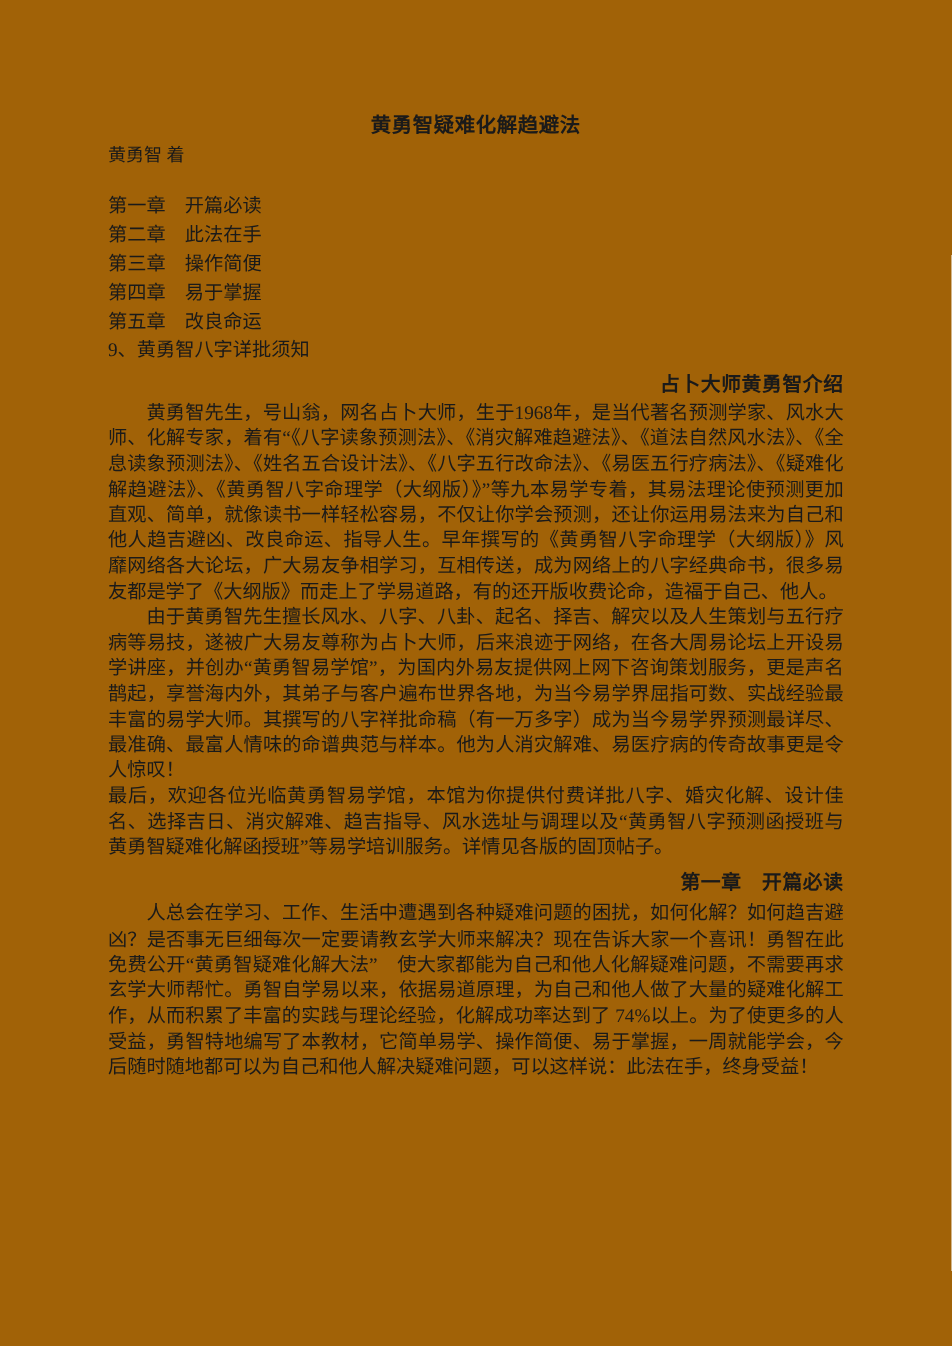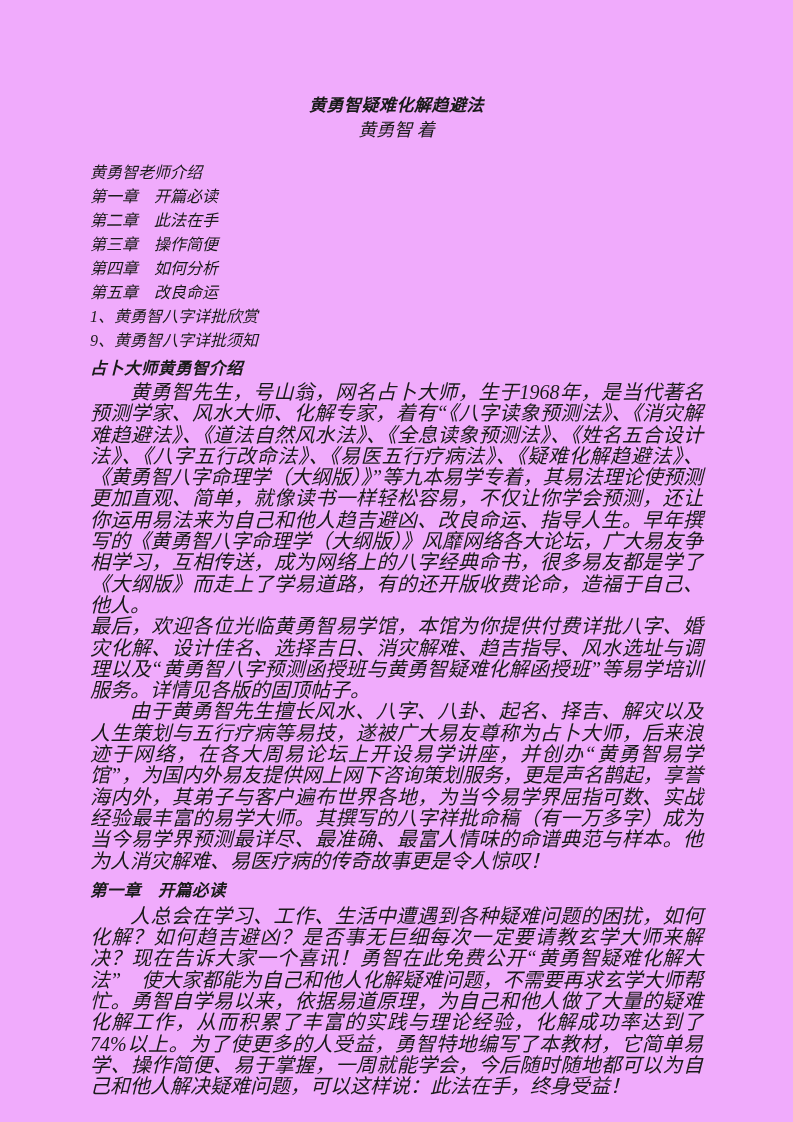--- a/index.html
+++ b/index.html
@@ -4,98 +4,95 @@
 <style>
   * { margin: 0; padding: 0; box-sizing: border-box; }
   html, body {
     width: 793px;
     background: #ffffff;
   }
   .page {
     position: relative;
     width: 793px;
     height: 1122px;
-    background: #f0abfc;
+    background: #a16207;
     color: #1a1a1a;
     padding: 95px 90px 0 90px;
     font-family: "Liberation Serif", "DejaVu Serif", serif;
     overflow: hidden;
-    font-style: italic;
   }
   .doc-title {
     text-align: center;
     font-family: "DejaVu Sans", "Liberation Sans", sans-serif;
     font-weight: bold;
     font-size: 17px;
     line-height: 21px;
     letter-spacing: 0.5px;
   }
   .doc-author {
-    text-align: center;
-    font-size: 18px;
+    text-align: left;
+    font-size: 15px;
     line-height: 24px;
     margin-top: 2px;
   }
   .toc {
     margin-top: 19px;
   }
   .toc-item {
     font-size: 16px;
     line-height: 24px;
   }
   .section-heading {
-    text-align: left;
+    text-align: right;
     font-family: "DejaVu Sans", "Liberation Sans", sans-serif;
     font-weight: bold;
     font-size: 16.5px;
     line-height: 21px;
     margin-top: 5px;
     margin-bottom: 3px;
     letter-spacing: 0.5px;
   }
   .section-heading.second {
     margin-top: 8px;
     margin-bottom: 5px;
   }
   .body-para {
-    font-size: 20px;
+    font-size: 16px;
     line-height: 21.3px;
     text-align: justify;
     text-justify: inter-character;
   }
   .body-para.indent {
     text-indent: 2em;
   }
 </style>
 </head>
 <body>
 
 <div class="page">
 
   <h1 class="doc-title">黄勇智疑难化解趋避法</h1>
 
   <div class="doc-author">黄勇智 着</div>
 
   <nav class="toc">
-    <div class="toc-item">黄勇智老师介绍</div>
     <div class="toc-item">第一章　开篇必读</div>
     <div class="toc-item">第二章　此法在手</div>
     <div class="toc-item">第三章　操作简便</div>
-    <div class="toc-item">第四章　如何分析</div>
+    <div class="toc-item">第四章　易于掌握</div>
     <div class="toc-item">第五章　改良命运</div>
-    <div class="toc-item">1、黄勇智八字详批欣赏</div>
     <div class="toc-item">9、黄勇智八字详批须知</div>
   </nav>
 
   <h2 class="section-heading">占卜大师黄勇智介绍</h2>
 
   <p class="body-para indent">黄勇智先生，号山翁，网名占卜大师，生于1968年，是当代著名预测学家、风水大师、化解专家，着有“《八字读象预测法》、《消灾解难趋避法》、《道法自然风水法》、《全息读象预测法》、《姓名五合设计法》、《八字五行改命法》、《易医五行疗病法》、《疑难化解趋避法》、《黄勇智八字命理学（大纲版）》”等九本易学专着，其易法理论使预测更加直观、简单，就像读书一样轻松容易，不仅让你学会预测，还让你运用易法来为自己和他人趋吉避凶、改良命运、指导人生。早年撰写的《黄勇智八字命理学（大纲版）》风靡网络各大论坛，广大易友争相学习，互相传送，成为网络上的八字经典命书，很多易友都是学了《大纲版》而走上了学易道路，有的还开版收费论命，造福于自己、他人。</p>
 
+  <p class="body-para indent">由于黄勇智先生擅长风水、八字、八卦、起名、择吉、解灾以及人生策划与五行疗病等易技，遂被广大易友尊称为占卜大师，后来浪迹于网络，在各大周易论坛上开设易学讲座，并创办“黄勇智易学馆”，为国内外易友提供网上网下咨询策划服务，更是声名鹊起，享誉海内外，其弟子与客户遍布世界各地，为当今易学界屈指可数、实战经验最丰富的易学大师。其撰写的八字祥批命稿（有一万多字）成为当今易学界预测最详尽、最准确、最富人情味的命谱典范与样本。他为人消灾解难、易医疗病的传奇故事更是令人惊叹！</p>
+
   <p class="body-para">最后，欢迎各位光临黄勇智易学馆，本馆为你提供付费详批八字、婚灾化解、设计佳名、选择吉日、消灾解难、趋吉指导、风水选址与调理以及“黄勇智八字预测函授班与黄勇智疑难化解函授班”等易学培训服务。详情见各版的固顶帖子。</p>
-
-  <p class="body-para indent">由于黄勇智先生擅长风水、八字、八卦、起名、择吉、解灾以及人生策划与五行疗病等易技，遂被广大易友尊称为占卜大师，后来浪迹于网络，在各大周易论坛上开设易学讲座，并创办“黄勇智易学馆”，为国内外易友提供网上网下咨询策划服务，更是声名鹊起，享誉海内外，其弟子与客户遍布世界各地，为当今易学界屈指可数、实战经验最丰富的易学大师。其撰写的八字祥批命稿（有一万多字）成为当今易学界预测最详尽、最准确、最富人情味的命谱典范与样本。他为人消灾解难、易医疗病的传奇故事更是令人惊叹！</p>
 
   <h2 class="section-heading second">第一章　开篇必读</h2>
 
   <p class="body-para indent">人总会在学习、工作、生活中遭遇到各种疑难问题的困扰，如何化解？如何趋吉避凶？是否事无巨细每次一定要请教玄学大师来解决？现在告诉大家一个喜讯！勇智在此免费公开“黄勇智疑难化解大法”　使大家都能为自己和他人化解疑难问题，不需要再求玄学大师帮忙。勇智自学易以来，依据易道原理，为自己和他人做了大量的疑难化解工作，从而积累了丰富的实践与理论经验，化解成功率达到了 74%以上。为了使更多的人受益，勇智特地编写了本教材，它简单易学、操作简便、易于掌握，一周就能学会，今后随时随地都可以为自己和他人解决疑难问题，可以这样说：此法在手，终身受益！</p>
 
 
 </div>
 
 </body></html>

